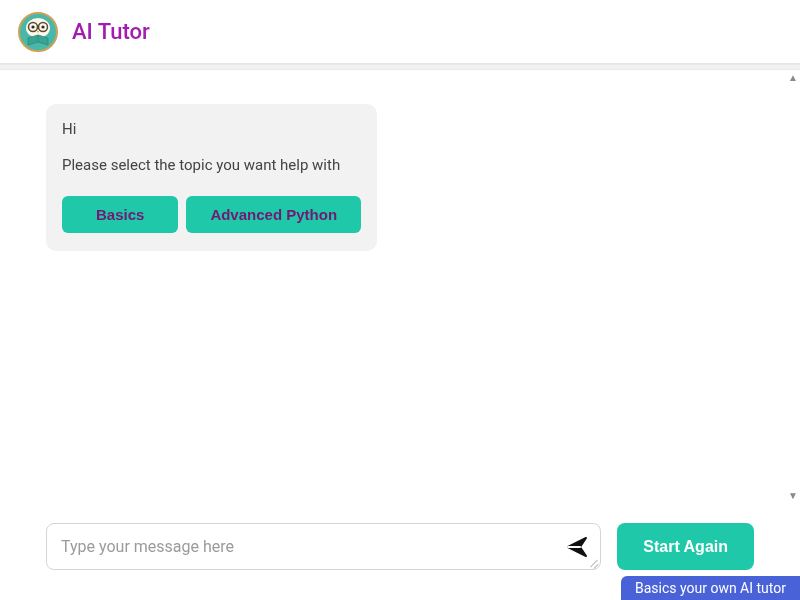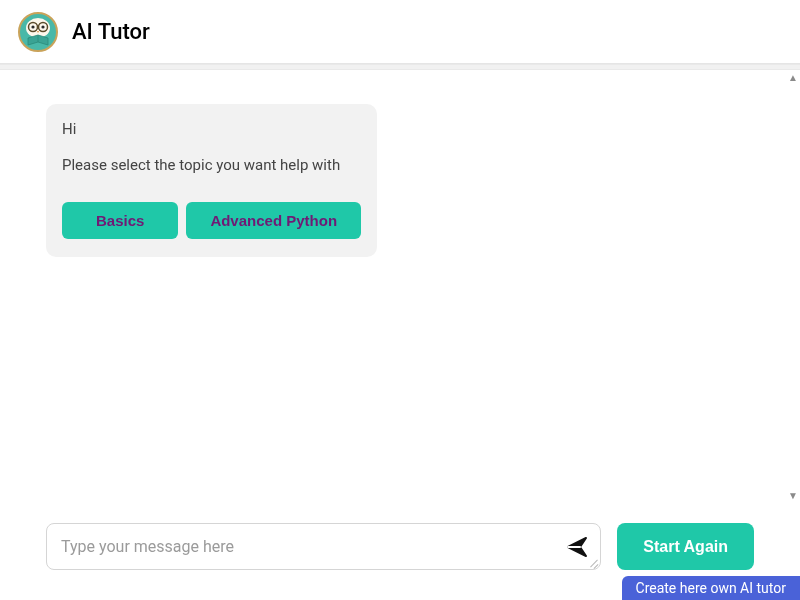--- a/index.html
+++ b/index.html
@@ -22,21 +22,21 @@
     .logo {
       width: 40px;
       height: 40px;
       margin-right: 14px;
       position: relative;
     }
     .logo svg { display: block; }
     .app-title {
       font-size: 22px;
       font-weight: 500;
-      color: #000000;
+      color: #a21caf;
       text-align: right;
     }
     .separator-bar {
       height: 6px;
       background: #f1f1f1;
       border-top: 1px solid #e9e9e9;
       border-bottom: 1px solid #e9e9e9;
     }
     .chat-area {
       position: absolute;
@@ -72,21 +72,21 @@
       display: inline-block;
     }
     .msg-line1 {
       color: #444;
       font-size: 15px;
       margin-bottom: 18px;
     }
     .msg-line2 {
       color: #444;
       font-size: 15px;
-      margin-bottom: 28px;
+      margin-bottom: 22px;
     }
     .topic-buttons {
       display: flex;
       gap: 8px;
     }
     .topic-btn {
       background: #1fc8a8;
       color: #701a75;
       font-weight: 700;
       font-size: 15px;
@@ -219,13 +219,13 @@
       <svg viewBox="0 0 24 24" width="24" height="24" fill="none" stroke="#111" stroke-width="2" stroke-linejoin="round" stroke-linecap="round">
         <path d="M3 12 L21 3 L15 12 L21 21 Z" fill="#111"></path>
         <path d="M3 12 L15 12" stroke="#fff"></path>
       </svg>
     </div>
     <div class="resize-handle"></div>
   </div>
   <button class="start-again-btn">Start Again</button>
 </div>
 
-<div class="footer-link">Create here own AI tutor</div>
+<div class="footer-link">Basics your own AI tutor</div>
 
 </body></html>

